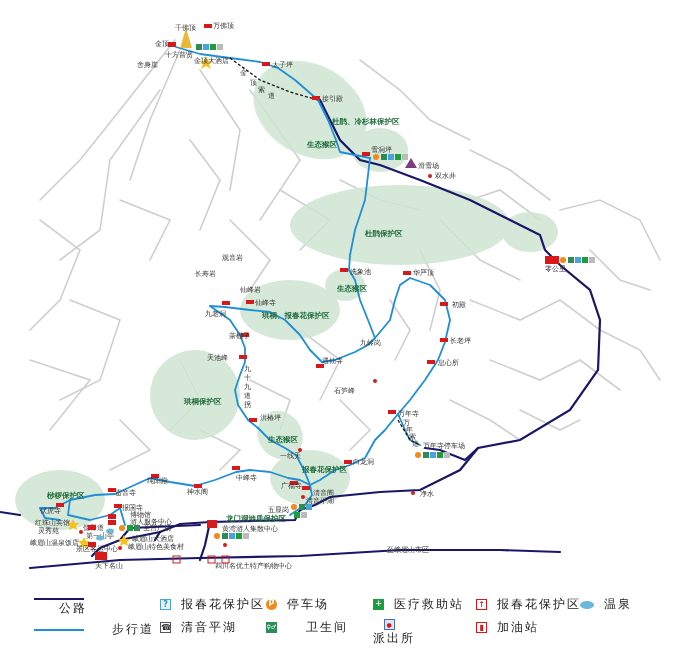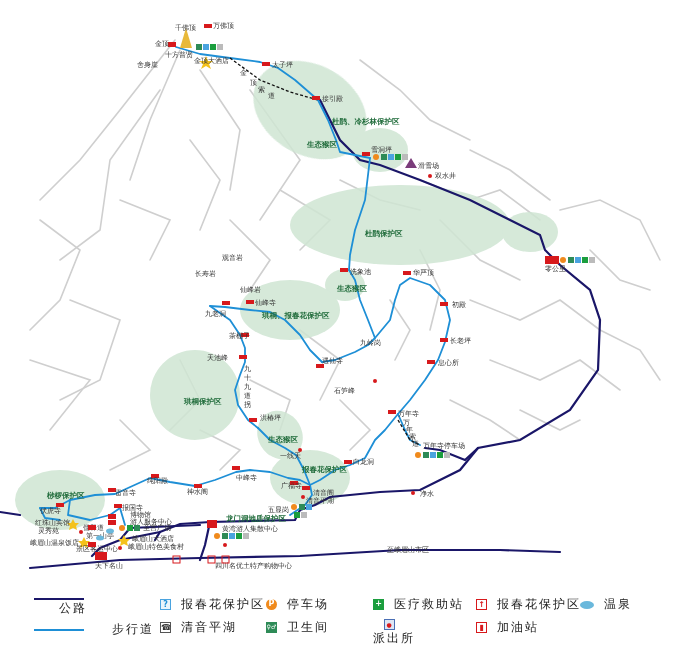--- a/index.html
+++ b/index.html
@@ -300,21 +300,21 @@
   </div>
   <div class="leg-item" style="left:160px;top:29px;">
     <span class="leg-icon" style="border:1px solid #555;color:#333;">☎</span>
     <span>清音平湖</span>
   </div>
 
   <div class="leg-item" style="left:266px;top:6px;">
     <span class="leg-icon" style="border-radius:50%;background:#f08a1c;color:#fff;">P</span>
     <span>停车场</span>
   </div>
-  <div class="leg-item" style="left:266px;top:29px;">
+  <div class="leg-item" style="left:266px;top:29px;gap:19px;">
     <span class="leg-icon" style="background:#2e8b57;color:#fff;font-size:6px;">♀♂</span>
     <span>卫生间</span>
   </div>
 
   <div class="leg-item" style="left:373px;top:6px;">
     <span class="leg-icon" style="background:#1b9e3e;color:#fff;">+</span>
     <span>医疗救助站</span>
   </div>
   <div class="leg-item" style="left:373px;top:29px;flex-direction:column;">
     <span class="leg-icon" style="border:1px solid #4a6fb5;background:#dde6f5;color:#d7191c;font-size:6px;">●</span>

